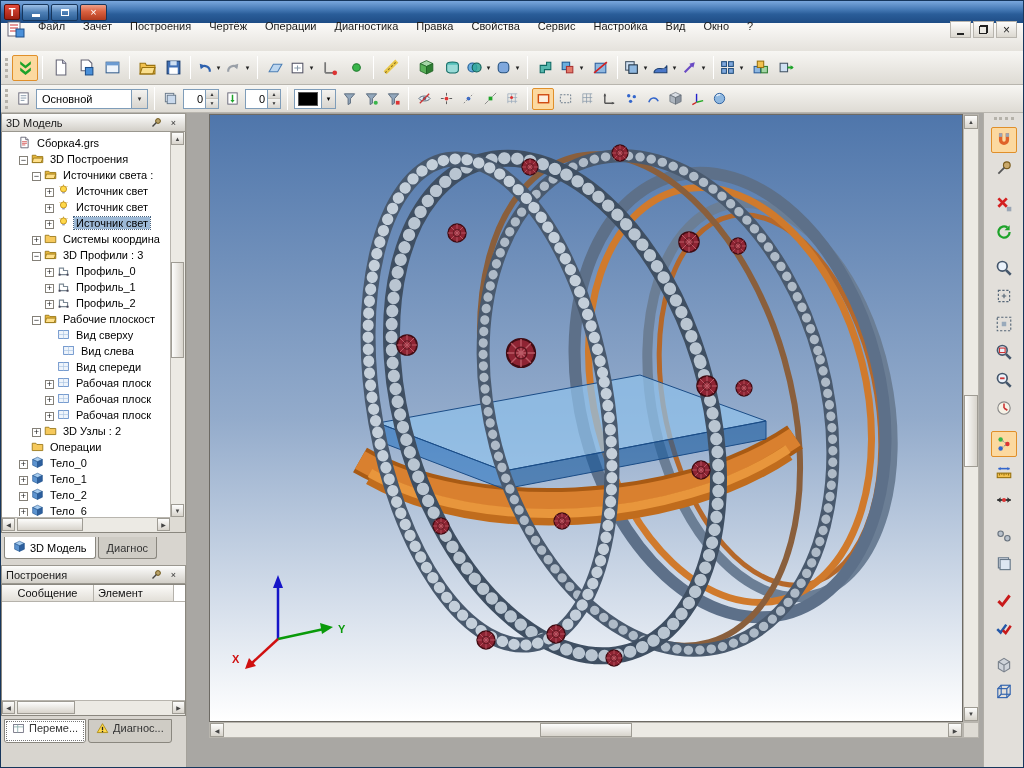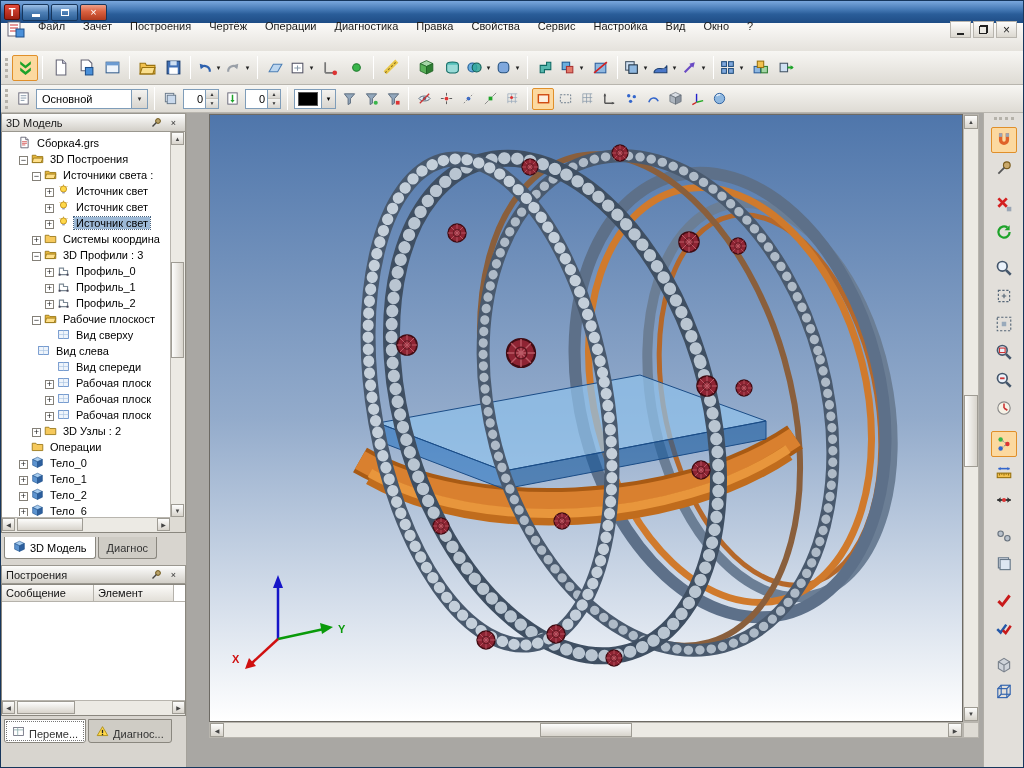--- a/index.html
+++ b/index.html
@@ -95,21 +95,21 @@
   .doc-tab{display:flex;align-items:center;gap:4px;padding:2px 8px;border:1px solid #8a877f;border-top:none;background:#cfccc5;color:#333;
     border-radius:0 0 3px 3px;font-size:11px}
   .doc-tab.active{background:#fff;color:#000}
   .doc-tab svg{width:13px;height:13px}
   .diag-header-pos{top:452px}
   .diag-wrap{position:absolute;top:471px;left:0;right:0;height:132px;background:#fff;border:1px solid #8a877f;overflow:hidden}
   .col-head{display:flex;height:17px;border-bottom:1px solid #b5b2ab}
   .col{padding:2px 4px;font-size:11px;color:#111;background:linear-gradient(#fcfbf9,#e2dfd8);border-right:1px solid #b5b2ab}
   .diag-hscroll{position:absolute;left:0;right:0;bottom:0;height:15px}
   .bottom-tabs{position:absolute;top:606px;left:3px;height:24px;display:flex;gap:2px}
-  .bottom-tab{display:flex;align-items:flex-end;gap:4px;padding:2px 7px;border:1px solid #8a877f;background:#cfccc5;color:#333;border-radius:0 0 3px 3px}
+  .bottom-tab{display:flex;align-items:flex-start;gap:4px;padding:2px 7px;border:1px solid #8a877f;background:#cfccc5;color:#333;border-radius:0 0 3px 3px}
   .bottom-tab.active{background:#fff;outline:1px dotted #777;outline-offset:-3px}
   .bottom-tab svg{width:13px;height:13px}
 
   
   .right-toolbar{position:absolute;right:0;top:112px;width:40px;height:656px;background:#e2dfda;border-left:1px solid #b0ada6;
     display:flex;flex-direction:column;align-items:center;padding-top:4px}
   .rtb-grip{width:20px;height:4px;border-top:3px dotted #b5b2aa;margin-bottom:5px}
   .right-toolbar .tb-btn{width:26px;min-width:26px;height:26px;margin:1px 0}
   .right-toolbar .tb-ic svg{width:18px;height:18px}
   .rtb-gap{height:8px}
@@ -833,21 +833,21 @@
           <div class="tree-row" style="padding-left: 42px;">
             <span class="expander hidden"></span>
             <span class="tree-icon">
               <svg viewBox="0 0 16 16">
                 <rect x="2" y="3" width="12" height="10" fill="#eef4fb" stroke="#5b87c5"></rect>
                 <path d="M2 8h12M8 3v10" stroke="#aac4e2" stroke-width="0.8"></path>
               </svg>
             </span>
             <span class="tree-label">Вид сверху</span>
           </div>
-          <div class="tree-row" style="padding-left: 22px;">
+          <div class="tree-row" style="padding-left: 47px;">
             <span class="expander hidden"></span>
             <span class="tree-icon">
               <svg viewBox="0 0 16 16">
                 <rect x="2" y="3" width="12" height="10" fill="#eef4fb" stroke="#5b87c5"></rect>
                 <path d="M2 8h12M8 3v10" stroke="#aac4e2" stroke-width="0.8"></path>
               </svg>
             </span>
             <span class="tree-label">Вид слева</span>
           </div>
           <div class="tree-row" style="padding-left: 42px;">
@@ -987,21 +987,21 @@
         <svg viewBox="0 0 11 11">
             <circle cx="7" cy="4" r="2.4" fill="#b9a26a" stroke="#6e5618"></circle>
             <path d="M5.4 5.6L1.5 9.5" stroke="#444" stroke-width="1.4"></path>
           </svg>
       </span>
       <span class="ph-btn">×</span>
     </div>
 
     <div class="diag-wrap">
       <div class="col-head" id="diag-cols">
-          <span class="col" style="width: 92px;">Сообщение</span>
+          <span class="col" style="width: 92px; text-align: center;">Сообщение</span>
           <span class="col" style="width: 80px;">Элемент</span>
         </div>
       <div class="sb diag-hscroll" style="border:none;border-top:1px solid #b8b5ae">
         <div class="sb-btn" style="left:0;top:0;width:13px;height:13px">◀</div>
         <div class="sb-thumb h" style="left:15px;top:0;width:58px;height:13px"></div>
         <div class="sb-btn" style="right:0;top:0;width:13px;height:13px">▶</div>
       </div>
     </div>
 
     <div class="bottom-tabs" id="bottom-tabs">

